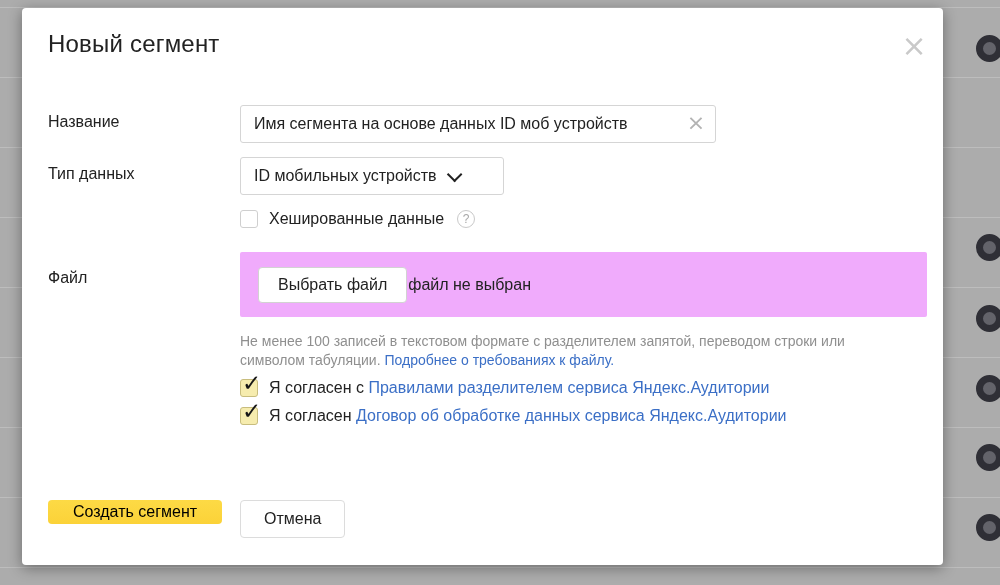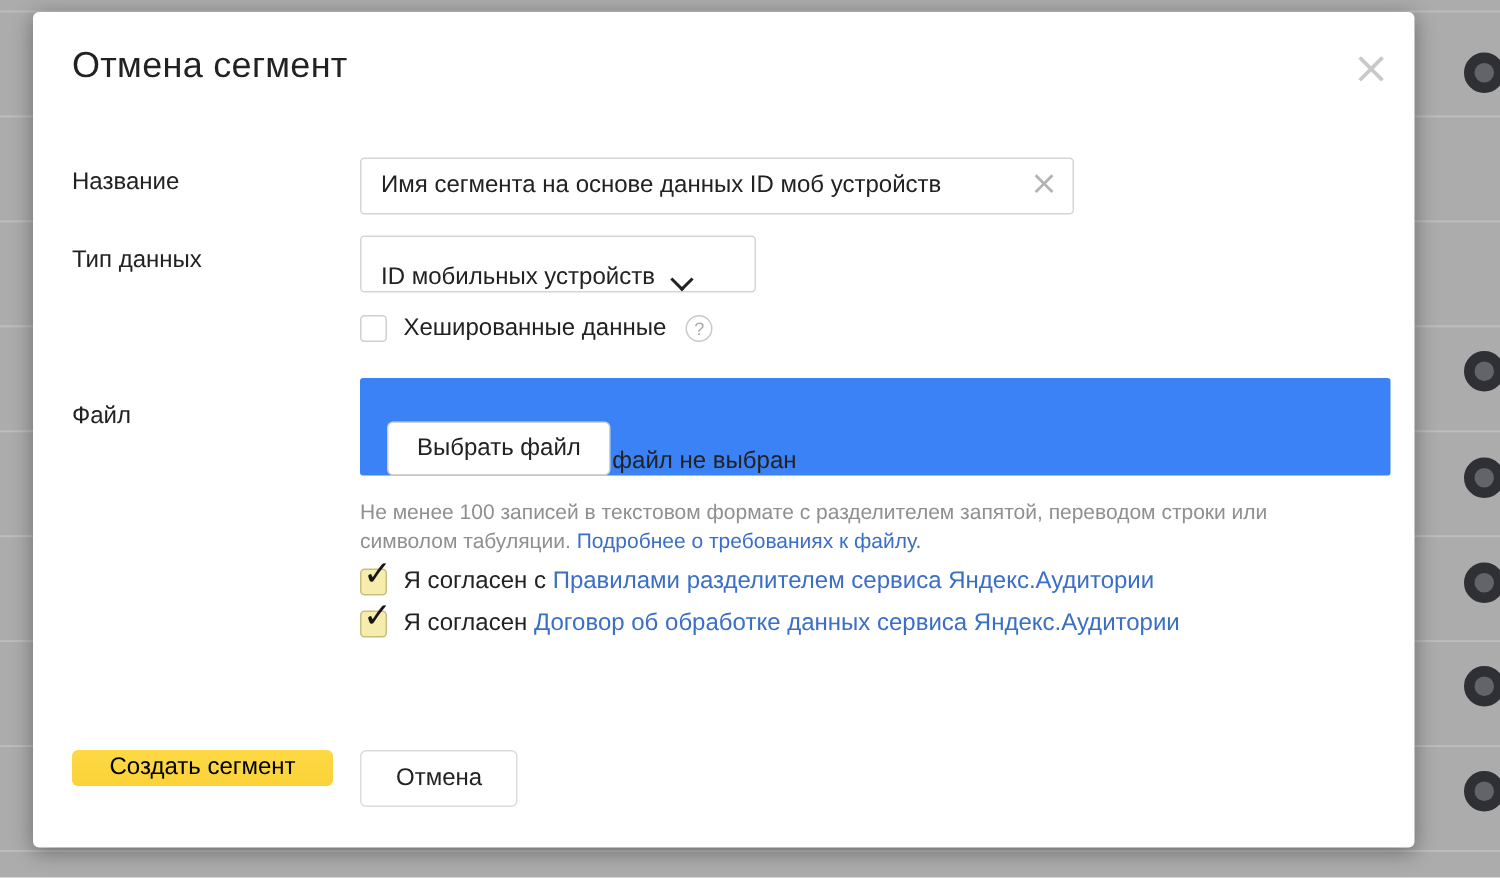--- a/index.html
+++ b/index.html
@@ -46,21 +46,21 @@
   }
   .clear-x{
     position:absolute;right:9px;top:7px;width:22px;height:22px;
     font-size:22px;line-height:22px;text-align:center;color:#b3b3b3;cursor:pointer;
     font-family:"DejaVu Sans",sans-serif;
   }
   
   .select{
     position:absolute;left:218px;top:149px;width:264px;height:38px;box-sizing:border-box;
     border:1px solid #d5d5d5;border-radius:3px;background:#fff;cursor:pointer;
-    display:flex;align-items:flex-end;padding:0 12px 0 13px;font-size:16px;color:#222;
+    display:flex;align-items:center;padding:0 12px 0 13px;font-size:16px;color:#222;
   }
   .select .chev{
     margin-left:10px;width:9px;height:9px;flex:none;
     border-right:2px solid #222;border-bottom:2px solid #222;
     transform:rotate(45deg) translateY(-3px);
   }
   
   .check-row{position:absolute;left:218px;display:flex;align-items:flex-end;font-size:16px;color:#222;}
   .cbox{
     width:18px;height:18px;box-sizing:border-box;flex:none;
@@ -73,21 +73,21 @@
     font-family:"DejaVu Sans",sans-serif;font-weight:bold;line-height:1;
   }
   .help-circle{
     width:18px;height:18px;box-sizing:border-box;margin-left:13px;flex:none;
     border:1px solid #c9c9c9;border-radius:50%;color:#a8a8a8;
     font-size:12px;line-height:16px;text-align:center;cursor:pointer;
   }
   
   .file-panel{
     position:absolute;left:218px;top:244px;width:687px;height:65px;
-    background:#3b82f6;border-radius:2px;display:flex;align-items:flex-end;
+    background:#f0abfc;border-radius:2px;display:flex;align-items:center;
   }
   .choose-btn{
     margin-left:18px;padding:8px 19px;background:#fff;
     border:1px solid #d2d2d2;border-radius:4px;font-size:16px;color:#222;cursor:pointer;
     font-family:"Liberation Sans","DejaVu Sans",sans-serif;
   }
   .file-status{margin-left:1px;font-size:16px;color:#222;}
   
   .hint{
     position:absolute;left:218px;top:324px;width:656px;
@@ -116,21 +116,21 @@
   <div class="bg-circle" style="top:35px"></div>
   <div class="bg-circle" style="top:234px"></div>
   <div class="bg-circle" style="top:305px"></div>
   <div class="bg-circle" style="top:375px"></div>
   <div class="bg-circle" style="top:444px"></div>
   <div class="bg-circle" style="top:514px"></div>
 </div>
 
 <div class="modal">
 
-  <div class="modal-title">Отмена сегмент</div>
+  <div class="modal-title">Новый сегмент</div>
   <div class="close-x">×</div>
 
   <div class="field-label" style="top:105px">Название</div>
   <div class="input-wrap">
     <input class="text-input" type="text" value="Имя сегмента на основе данных ID моб устройств" style="">
     <div class="clear-x">×</div>
   </div>
 
   <div class="field-label" style="top:157px">Тип данных</div>
   <div class="select">

